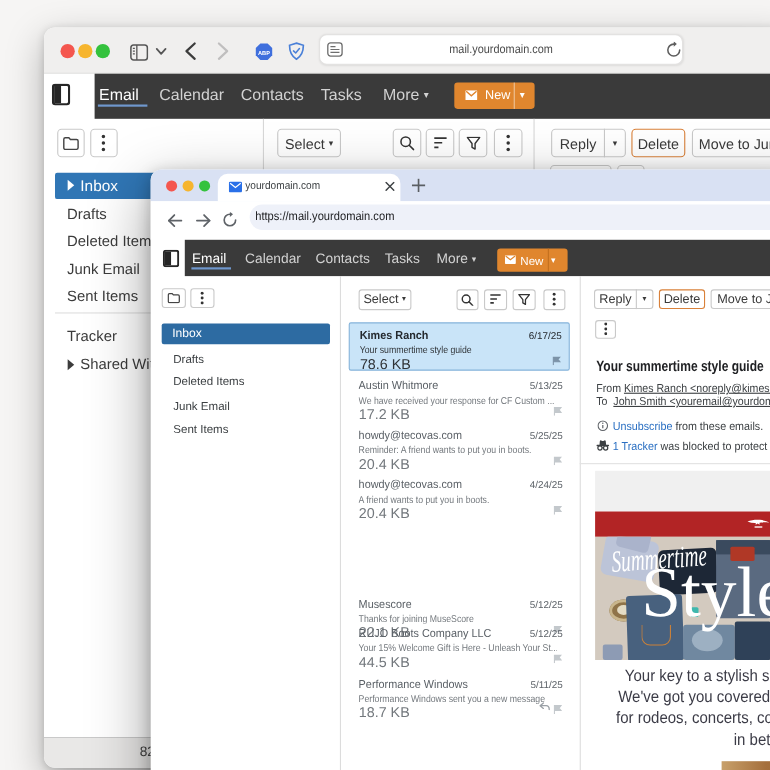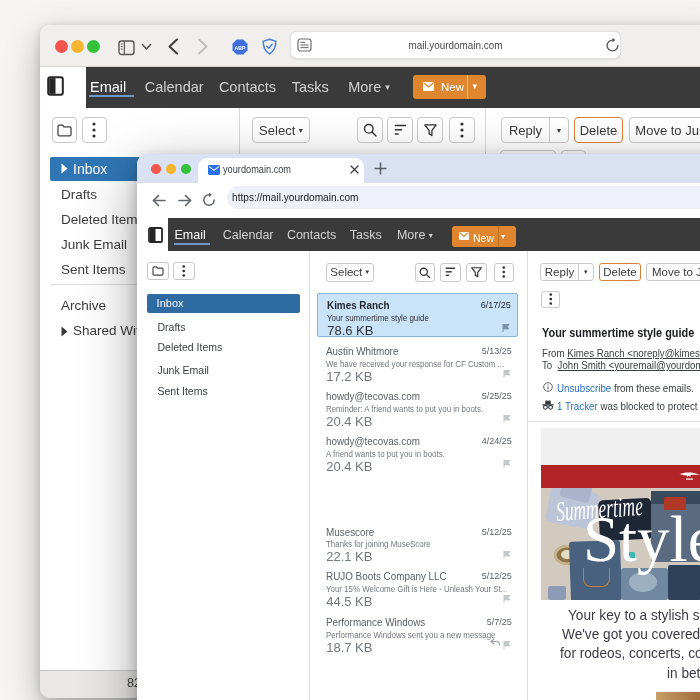--- a/index.html
+++ b/index.html
@@ -154,21 +154,21 @@
     <svg class="a" style="left:10.5px; top:6.8px;" width="7" height="11" viewBox="0 0 7 11">
         <polygon points="0.5,0.5 6.5,5.5 0.5,10.5" fill="#fff"></polygon>
       </svg>
     <div class="a" style="left:23px; top:4.5px; font-size:14px; color:#fff;">Inbox</div>
   </div>
   <div class="a" style="left:21px; top:161.5px; font-size:13.5px; color:#3c3c3c;">Drafts</div>
   <div class="a" style="left:21px; top:186.5px; font-size:13.5px; color:#3c3c3c;">Deleted Items</div>
   <div class="a" style="left:21px; top:211.5px; font-size:13.5px; color:#3c3c3c;">Junk Email</div>
   <div class="a" style="left:21px; top:236.5px; font-size:13.5px; color:#3c3c3c;">Sent Items</div>
   <div class="a" style="left:10px; top:259.3px; width:190px; height:1px; background:#dedede;"></div>
-  <div class="a" style="left:21px; top:273px; font-size:13.5px; color:#3c3c3c;">Archive</div>
+  <div class="a" style="left:21px; top:273px; font-size:13.5px; color:#3c3c3c;">Tracker</div>
   <svg class="a" style="left:20.5px; top:300.6px;" width="7" height="11" viewBox="0 0 7 11">
       <polygon points="0.5,0.5 6.5,5.5 0.5,10.5" fill="#3c3c3c"></polygon>
     </svg>
   <div class="a" style="left:33px; top:298.1px; font-size:13.5px; color:#3c3c3c;">Shared With Me</div>
 
   <div class="a" style="left:0; top:645.4px; width:680px; height:27.6px; background:#e9e8e7;
     border-top:1px solid #c9c9c9; border-radius:0 0 0 10px;"></div>
   <div class="a" style="left:87px; top:651px; font-size:12.5px; color:#444;">82% of quota</div>
 </div>
 
@@ -316,41 +316,41 @@
   </div>
   <div class="a item" style="top:275.9px;">
     <div class="t">howdy@tecovas.com</div>
       <div class="d">4/24/25</div>
     <div class="s">A friend wants to put you in boots.</div>
     <div class="k">20.4 KB</div>
     <svg class="fl" width="8" height="8" viewBox="0 0 8 8">
         <path d="M1 0 L1 8 M1 0.5 L7 0.5 L5.2 2.7 L7 4.9 L1 4.9" fill="#c3c8cc" stroke="#c3c8cc" stroke-width="1"></path>
       </svg>
   </div>
-  <div class="a item" style="top:366px;">
+  <div class="a item" style="top:384px;">
     <div class="t">Musescore</div>
       <div class="d">5/12/25</div>
     <div class="s">Thanks for joining MuseScore</div>
     <div class="k">22.1 KB</div>
     <svg class="fl" width="8" height="8" viewBox="0 0 8 8">
         <path d="M1 0 L1 8 M1 0.5 L7 0.5 L5.2 2.7 L7 4.9 L1 4.9" fill="#c3c8cc" stroke="#c3c8cc" stroke-width="1"></path>
       </svg>
   </div>
   <div class="a item" style="top:410.5px;">
     <div class="t">RUJO Boots Company LLC</div>
       <div class="d">5/12/25</div>
     <div class="s">Your 15% Welcome Gift is Here - Unleash Your St...</div>
     <div class="k">44.5 KB</div>
     <svg class="fl" width="8" height="8" viewBox="0 0 8 8">
         <path d="M1 0 L1 8 M1 0.5 L7 0.5 L5.2 2.7 L7 4.9 L1 4.9" fill="#c3c8cc" stroke="#c3c8cc" stroke-width="1"></path>
       </svg>
   </div>
   <div class="a item" style="top:456.5px;">
     <div class="t">Performance Windows</div>
-      <div class="d">5/7/25</div>
+      <div class="d">5/11/25</div>
     <div class="s">Performance Windows sent you a new message</div>
     <div class="k">18.7 KB</div>
     <svg class="a" style="left:173px; top:27.5px;" width="10" height="8" viewBox="0 0 10 8">
         <path d="M4 1 L1 3.5 L4 6 M1 3.5 L6.5 3.5 C8.5 3.5 9.3 5 9.3 7" fill="none" stroke="#9aa0a6" stroke-width="1.2" stroke-linecap="round" stroke-linejoin="round"></path>
       </svg>
     <svg class="fl" width="8" height="8" viewBox="0 0 8 8">
         <path d="M1 0 L1 8 M1 0.5 L7 0.5 L5.2 2.7 L7 4.9 L1 4.9" fill="#c3c8cc" stroke="#c3c8cc" stroke-width="1"></path>
       </svg>
   </div>
 

